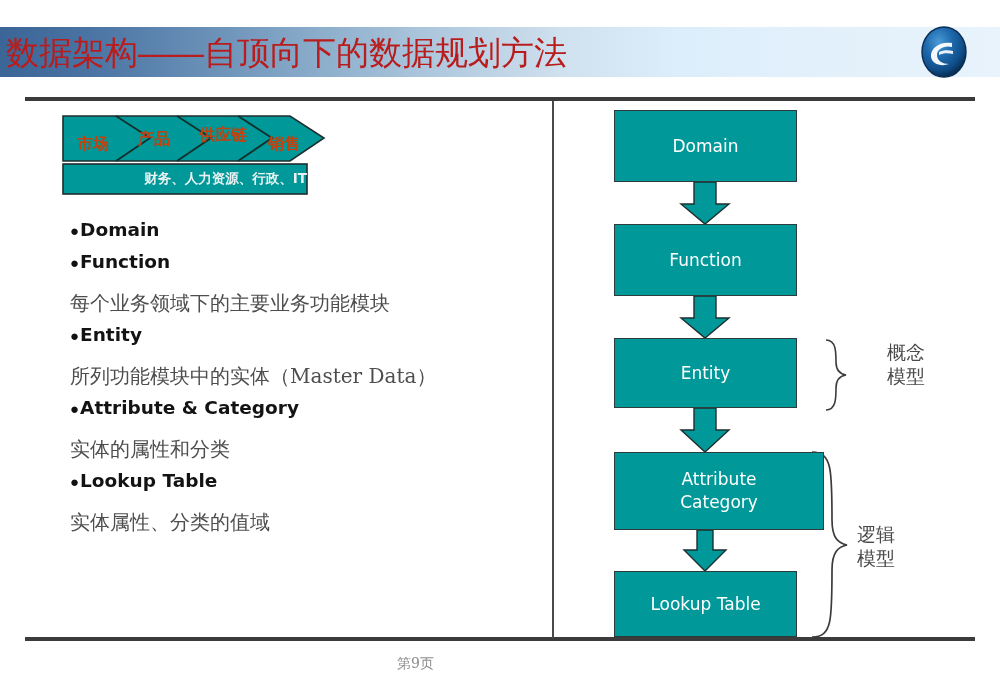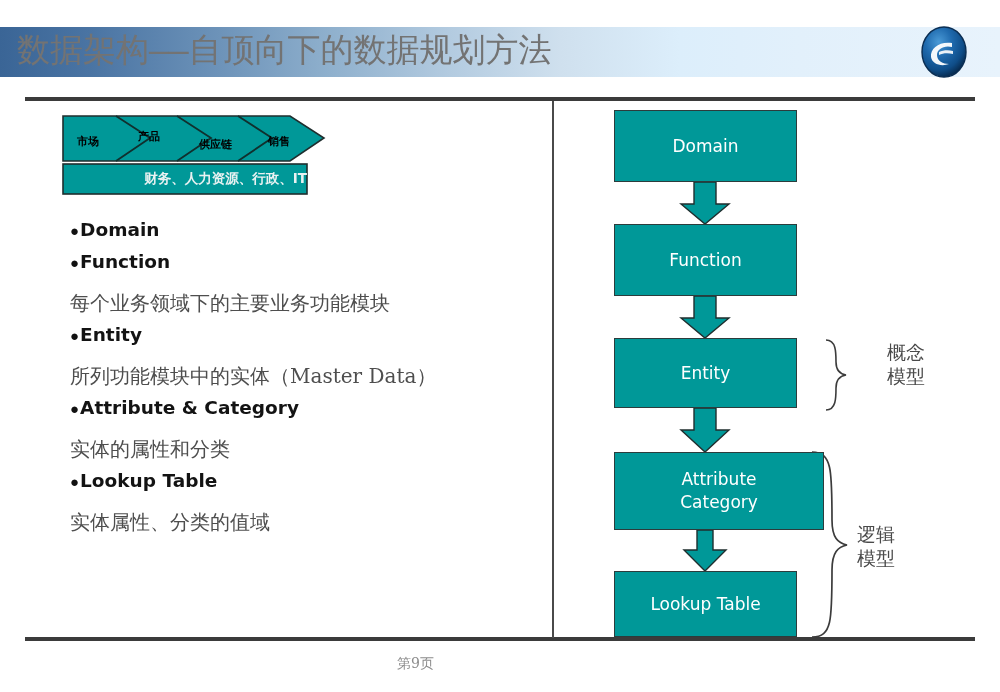--- a/index.html
+++ b/index.html
@@ -28,28 +28,28 @@
         #6d93b9 22%,
         #8fb0cd 33%,
         #b3cbe0 45%,
         #cfe0ee 56%,
         #dceefb 68%,
         #e2f0fb 80%,
         #e8f3fc 100%);
   }
   #page-title {
     position: absolute;
-    left: 17px;
+    left: 6px;
     top: 30px;
     height: 46px;
     line-height: 46px;
-    font-family: Liberation Mono, monospace;
+    font-family: Liberation Sans, sans-serif;
     font-size: 33px;
     font-weight: 500;
-    color: #737373;
+    color: #b91c1c;
     letter-spacing: 0px;
     white-space: nowrap;
   }
 
   
   #brand-logo {
     position: absolute;
     left: 918px;
     top: 26px;
     width: 52px;
@@ -79,29 +79,29 @@
   #value-chain {
     position: absolute;
     left: 62px;
     top: 113px;
     width: 268px;
     height: 84px;
   }
   #value-chain svg { display: block; }
   .vc-label {
     position: absolute;
-    color: #000000;
+    color: #c2410c;
     font-family: "DejaVu Sans", "Liberation Sans", sans-serif;
-    font-size: 11px;
+    font-size: 16px;
     font-weight: 600;
     white-space: nowrap;
   }
   #vc-seg-0 { left: 15px;  top: 21px; }
   #vc-seg-1 { left: 76px;  top: 16px; }
-  #vc-seg-2 { left: 137px; top: 24px; }
+  #vc-seg-2 { left: 137px; top: 12px; }
   #vc-seg-3 { left: 206px; top: 21px; text-align: right; }
   #vc-support-label {
     position: absolute;
     left: 0;
     top: 57px;
     width: 245px;
     text-align: right;
     color: #e9f2f2;
     font-family: "DejaVu Sans", "Liberation Sans", sans-serif;
     font-size: 13.5px;

